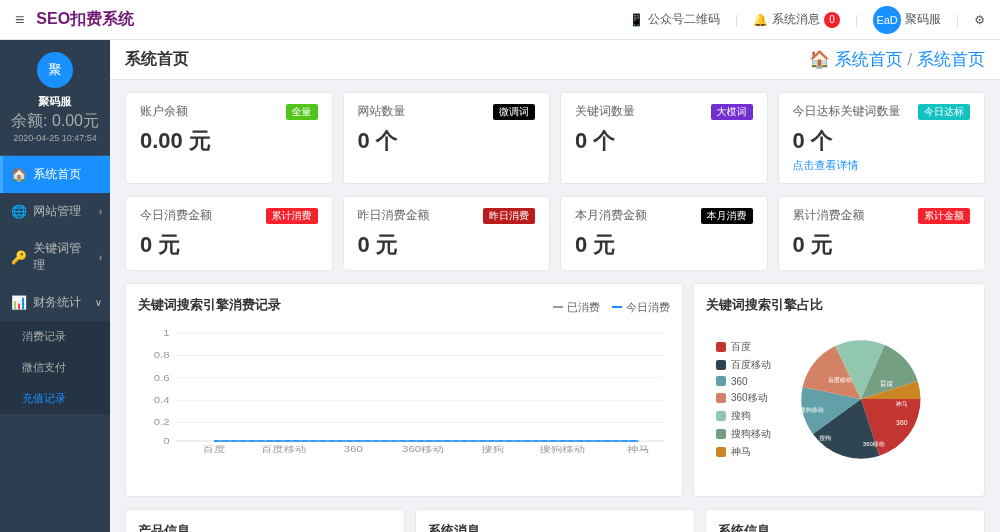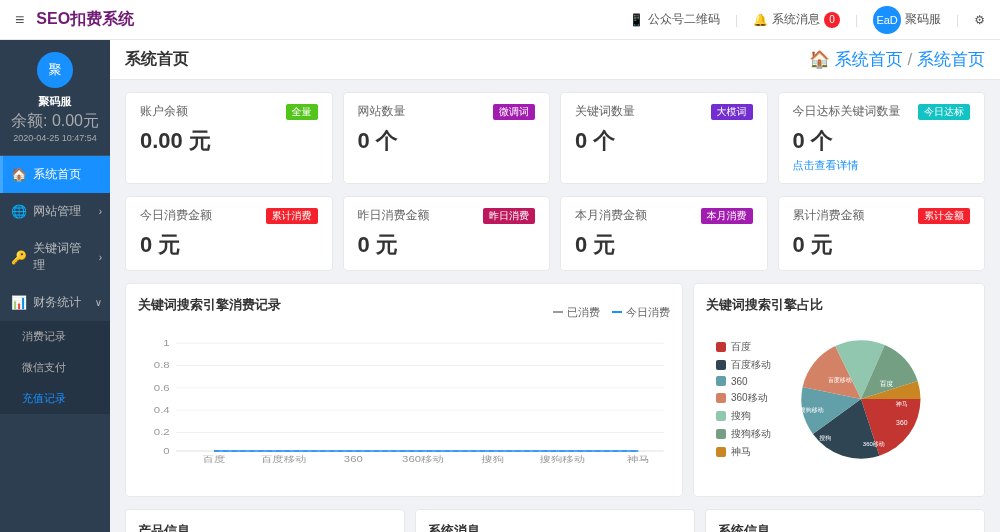--- a/index.html
+++ b/index.html
@@ -41,38 +41,38 @@
     .breadcrumb-nav { font-size: 17px; color: #999; }
     .breadcrumb-nav span { color: #1890ff; }
 
     
     .stats-row { display: flex; gap: 10px; padding: 12px 15px 6px; }
     .stat-card { flex: 1; background: #fff; border-radius: 4px; padding: 10px 14px; border: 1px solid #e8e8e8; }
     .stat-card-header { display: flex; justify-content: space-between; align-items: center; margin-bottom: 6px; }
     .stat-label { font-size: 12px; color: #666; }
     .stat-tag { font-size: 10px; color: #fff; padding: 1px 6px; border-radius: 2px; }
     .tag-green { background: #52c41a; }
-    .tag-blue { background: #a21caf; }
+    .tag-blue { background: #000000; }
     .tag-purple { background: #722ed1; }
     .tag-cyan { background: #13c2c2; }
     .stat-value { font-size: 22px; font-weight: bold; color: #333; }
     .stat-sub { font-size: 11px; color: #999; margin-top: 2px; }
     .stat-link { color: #1890ff; cursor: pointer; font-size: 11px; }
 
     .stats-row2 { display: flex; gap: 10px; padding: 6px 15px; }
     .stat-card2 { flex: 1; background: #fff; border-radius: 4px; padding: 10px 14px; border: 1px solid #e8e8e8; }
     .stat-tag2 { font-size: 10px; color: #fff; padding: 1px 6px; border-radius: 2px; margin-left: 32px; }
     .tag-red { background: #f5222d; }
-    .tag-orange { background: #be185d; }
+    .tag-orange { background: #b91c1c; }
 
     
     .charts-section { display: flex; gap: 10px; padding: 6px 15px; }
     .chart-left { flex: 2; background: #fff; border-radius: 4px; padding: 12px; border: 1px solid #e8e8e8; }
     .chart-right { flex: 1; background: #fff; border-radius: 4px; padding: 12px; border: 1px solid #e8e8e8; }
-    .chart-title { font-size: 13px; font-weight: bold; color: #333; margin-bottom: 20px; }
+    .chart-title { font-size: 13px; font-weight: bold; color: #333; margin-bottom: 10px; }
     .chart-legend { display: flex; align-items: center; gap: 12px; font-size: 11px; color: #666; margin-bottom: 6px; }
     .legend-item { display: flex; align-items: center; gap: 4px; }
     .legend-dot { width: 10px; height: 2px; }
 
     
     .line-chart-container { width: 100%; height: 150px; }
     .pie-chart-container { width: 100%; height: 170px; display: flex; }
 
     
     .bottom-section { display: flex; gap: 10px; padding: 6px 15px 10px; }

